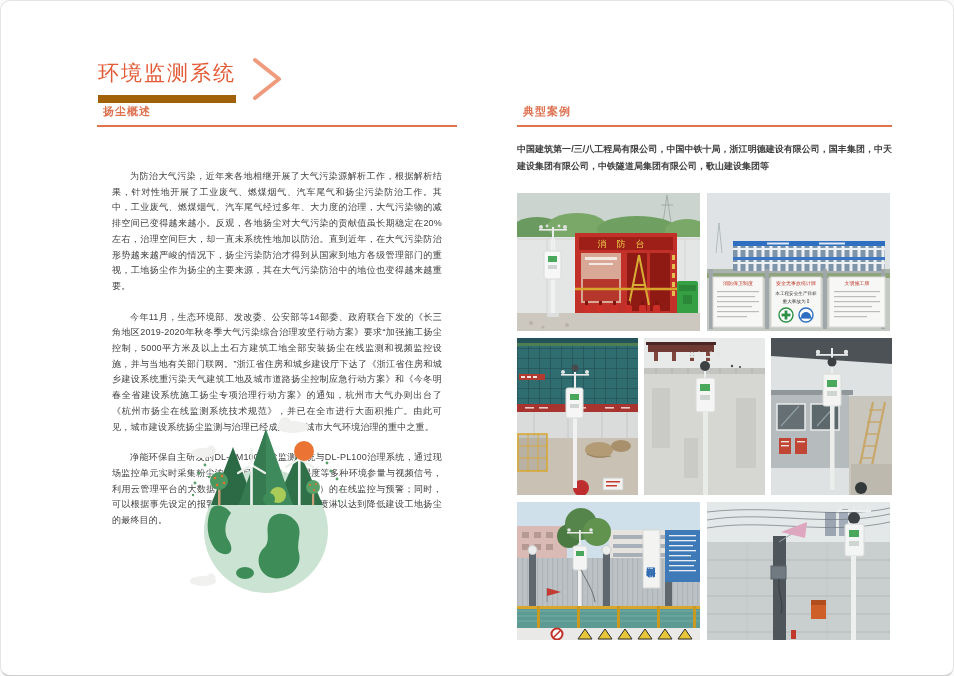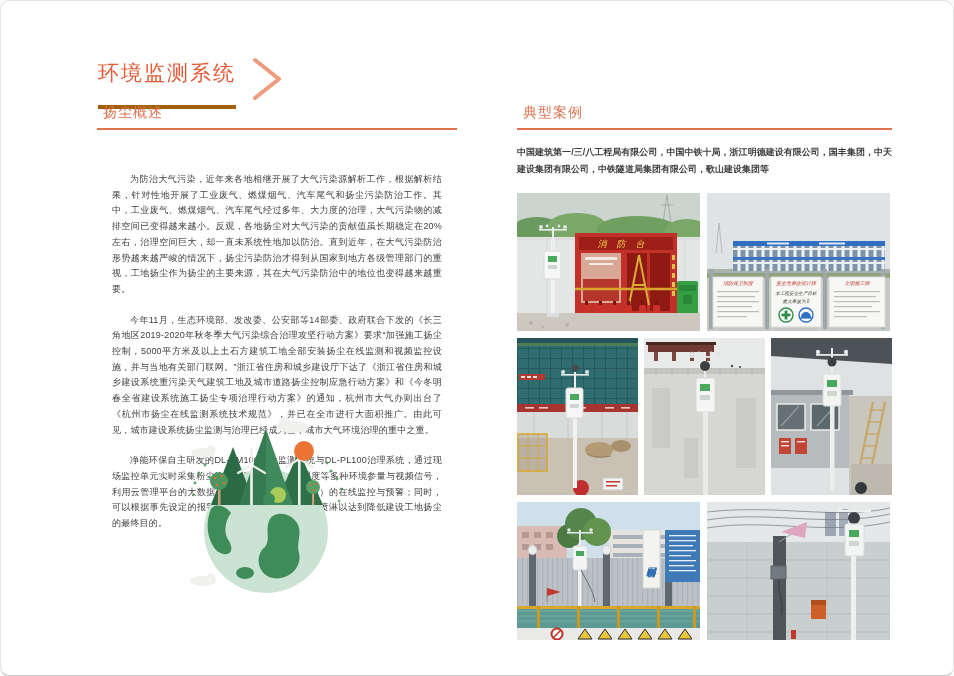--- a/index.html
+++ b/index.html
@@ -5,39 +5,39 @@
   html,body{margin:0;padding:0;background:#fafafa;}
   .page{
     position:relative;width:952px;height:674px;margin:0 auto;
     background:#ffffff;border:1px solid #e4e4e4;border-bottom:2px solid #cfcfcf;
     border-radius:10px;overflow:hidden;
     font-family:"Liberation Sans","DejaVu Sans",sans-serif;color:#3f3f3f;
   }
   
   .title{
     position:absolute;left:97px;top:58px;font-size:21px;letter-spacing:2px;
-    color:#e25a36;padding-bottom:18px;border-bottom:4px solid #a16207;font-weight:500;
+    color:#e25a36;padding-bottom:8px;border-bottom:8px solid #a16207;font-weight:500;
   }
   .chev{position:absolute;left:251px;top:56px;}
   
   .col{position:absolute;top:103px;}
   .col-left{left:96px;width:360px;}
   .col-right{left:516px;width:375px;}
-  .sec-head{font-size:14px;letter-spacing:1px;color:#dd7150;margin:0 0 6px 6px;font-weight:400;}
+  .sec-head{font-size:11px;letter-spacing:1px;color:#dd7150;margin:0 0 6px 6px;font-weight:700;}
   .sec-rule{height:2px;background:#e0734c;border:none;margin:0;}
   .paras{margin-top:42px;}
   .paras p{
     margin:15px;font-size:9px;line-height:15.7px;text-align:justify;
     text-indent:2em;color:#404040;letter-spacing:.2px;
   }
   .companies{
     margin-top:14px;font-size:9px;line-height:17px;text-align:justify;color:#404040;font-weight:bold;
   }
   .illus{position:absolute;left:84px;top:309px;width:170px;height:185px;}
-  .photos{position:absolute;left:0;top:89px;width:375px;height:447px;font-style:italic;}
+  .photos{position:absolute;left:0;top:89px;width:375px;height:447px;}
   .ph{position:absolute;overflow:hidden;background:#eceeee;}
   .ph svg{display:block;width:100%;height:100%;}
   .ph-a{left:0;top:0;width:183px;height:138px;}
   .ph-b{left:190px;top:0;width:183px;height:138px;}
   .ph-c{left:0;top:145px;width:121px;height:157px;}
   .ph-d{left:127px;top:145px;width:121px;height:157px;}
   .ph-e{left:254px;top:145px;width:121px;height:157px;}
   .ph-f{left:0;top:309px;width:183px;height:138px;}
   .ph-g{left:190px;top:309px;width:183px;height:138px;}
   .vsign{

